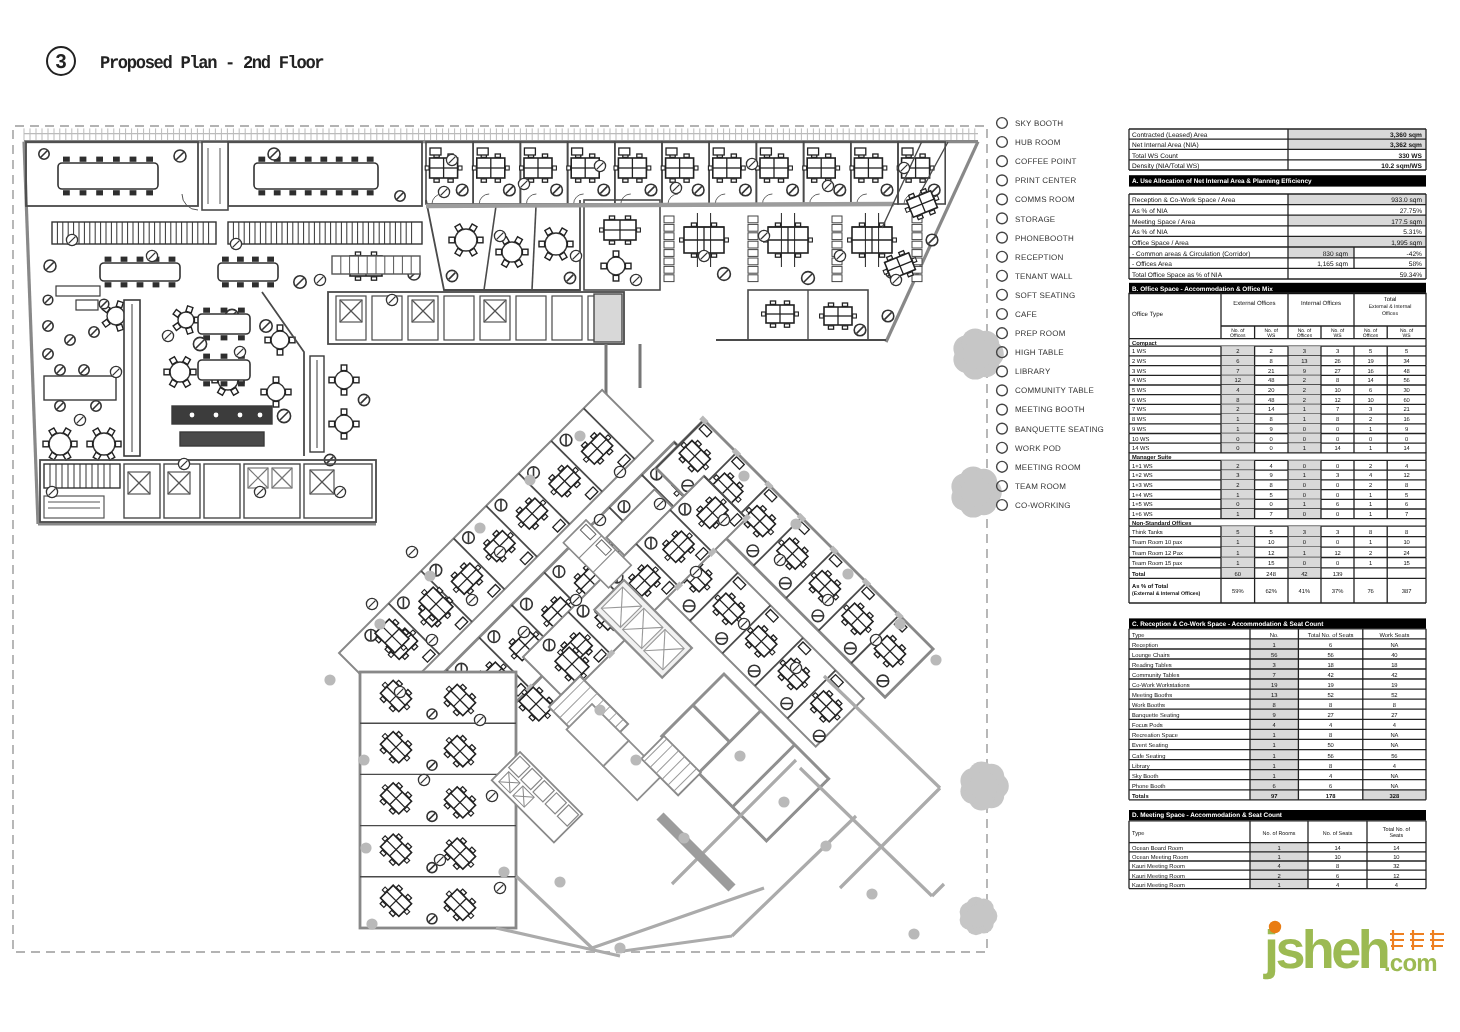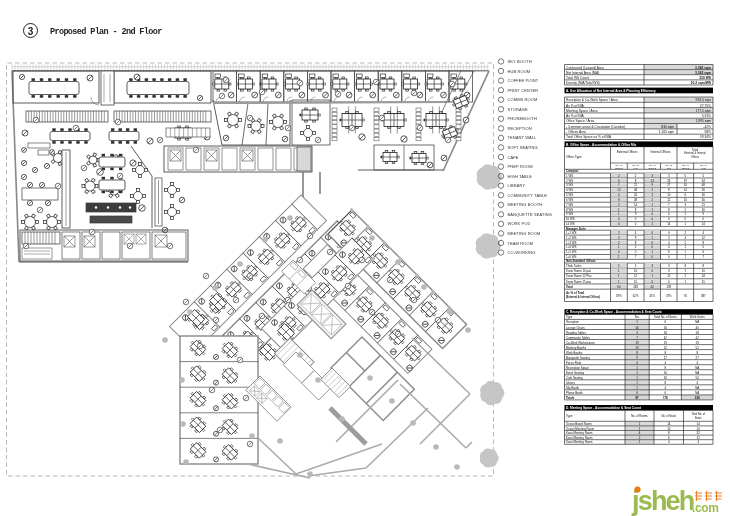--- a/index.html
+++ b/index.html
@@ -2615,21 +2615,21 @@
     <text x="566.0" y="438.8" font-size="2.9" font-family="Liberation Sans, sans-serif" fill="#111" text-anchor="start">Kauri Meeting Room</text>
     <text x="639.5" y="438.8" font-size="2.9" font-family="Liberation Sans, sans-serif" fill="#111" text-anchor="middle">2</text>
     <text x="668.8" y="438.8" font-size="2.9" font-family="Liberation Sans, sans-serif" fill="#111" text-anchor="middle">6</text>
     <text x="698.2" y="438.8" font-size="2.9" font-family="Liberation Sans, sans-serif" fill="#111" text-anchor="middle">12</text>
     <text x="566.0" y="443.4" font-size="2.9" font-family="Liberation Sans, sans-serif" fill="#111" text-anchor="start">Kauri Meeting Room</text>
     <text x="639.5" y="443.4" font-size="2.9" font-family="Liberation Sans, sans-serif" fill="#111" text-anchor="middle">1</text>
     <text x="668.8" y="443.4" font-size="2.9" font-family="Liberation Sans, sans-serif" fill="#111" text-anchor="middle">4</text>
     <text x="698.2" y="443.4" font-size="2.9" font-family="Liberation Sans, sans-serif" fill="#111" text-anchor="middle">4</text>
   </svg>
 
-<div style="position:absolute;left:629px;top:478px;width:101px;height:38px">
+<div style="position:absolute;left:629px;top:452px;width:101px;height:38px">
 <svg width="101" height="38" viewBox="0 0 101 38">
 <g font-family="Liberation Sans, sans-serif" font-weight="bold">
 <text x="3" y="32" font-size="27" letter-spacing="-1.8" fill="#9cba52">jsheh</text>
 <circle cx="8.5" cy="11.5" r="3.1" fill="#e97c13"></circle>
 <text x="63" y="33.5" font-size="12" letter-spacing="-0.4" fill="#9cba52">.com</text>
 <g stroke="#ee7f20" stroke-width="1.1" fill="none">
 <path d="M66,15 h7 m-7,3 h7 m-6.5,3 h6 m-5,-8 v10"></path>
 <path d="M76,15 h7 m-7,3 h7 m-6.5,3 h6 m-5,-8 v10"></path>
 <path d="M86,15 h7 m-7,3 h7 m-6.5,3 h6 m-5,-8 v10"></path>
 </g>

